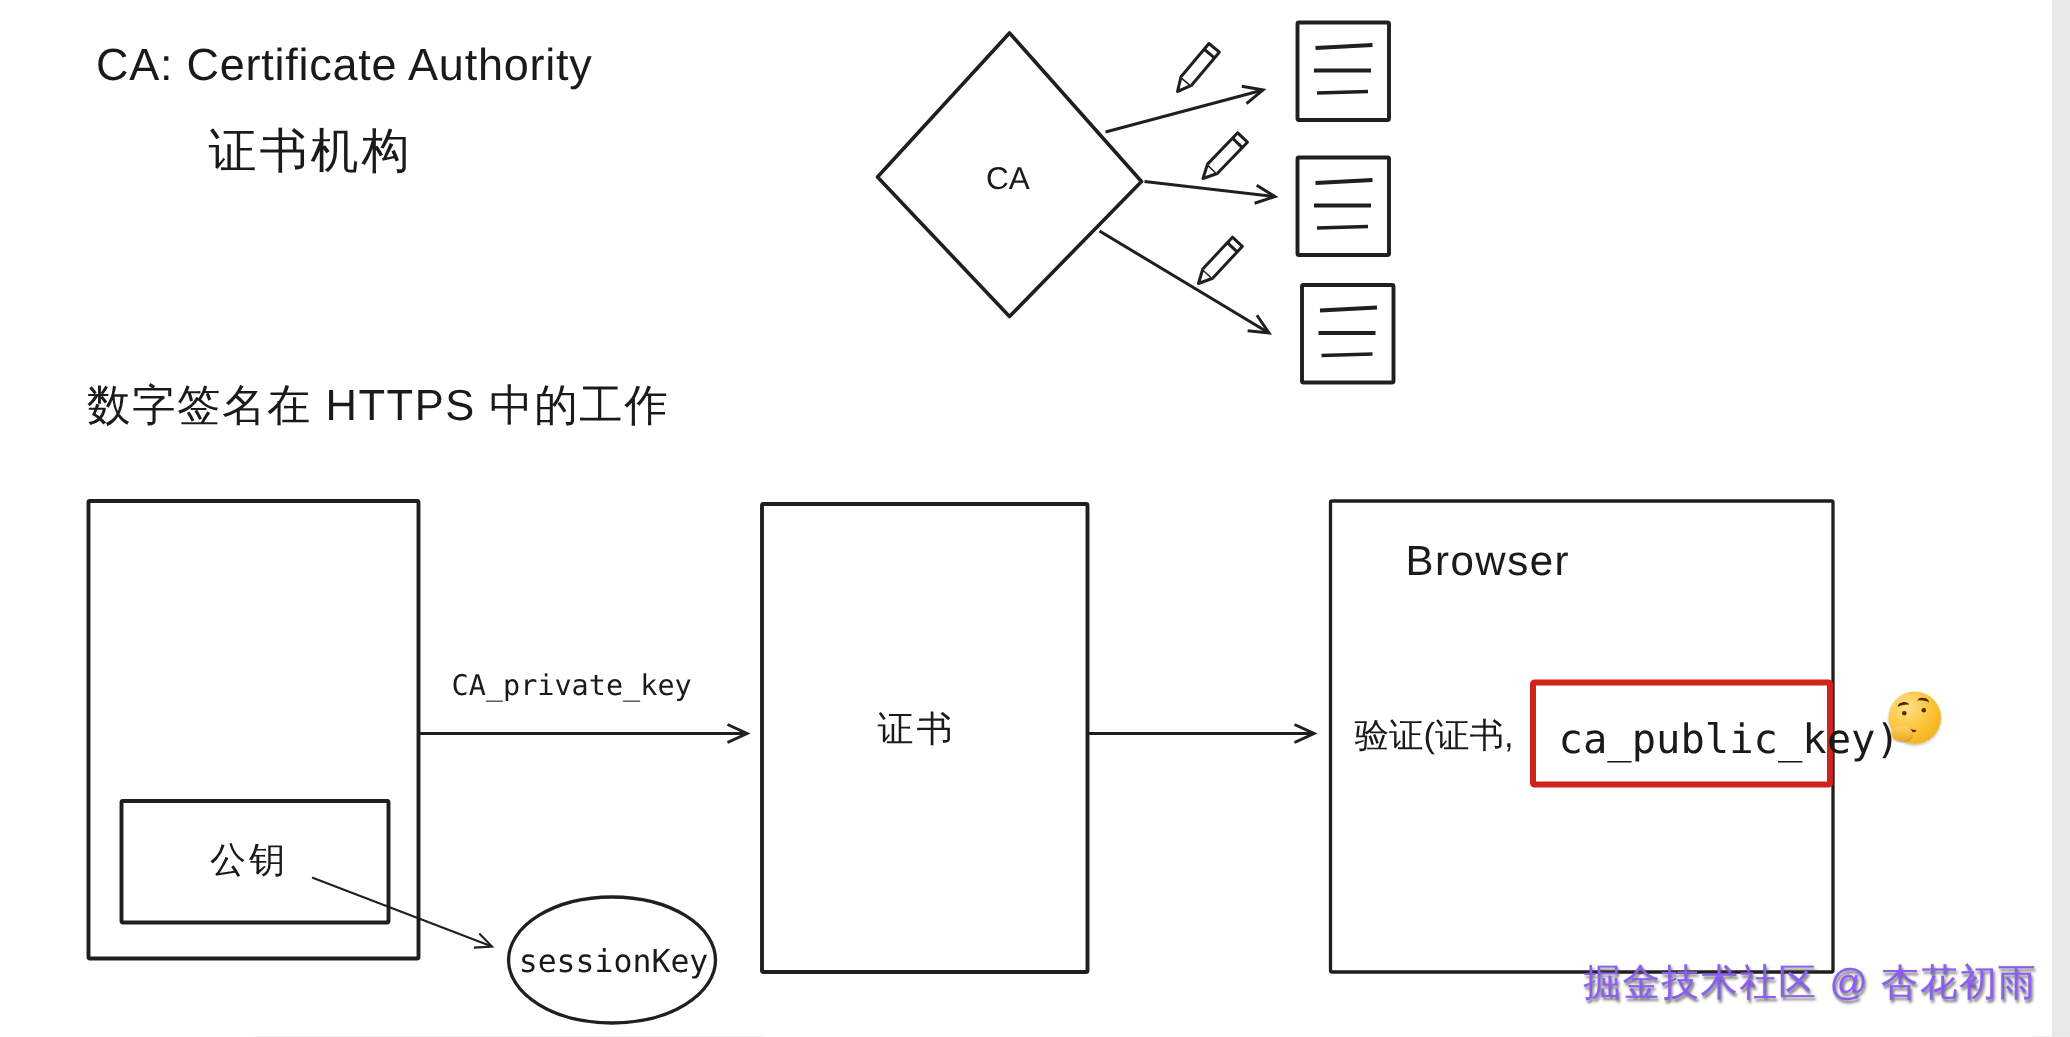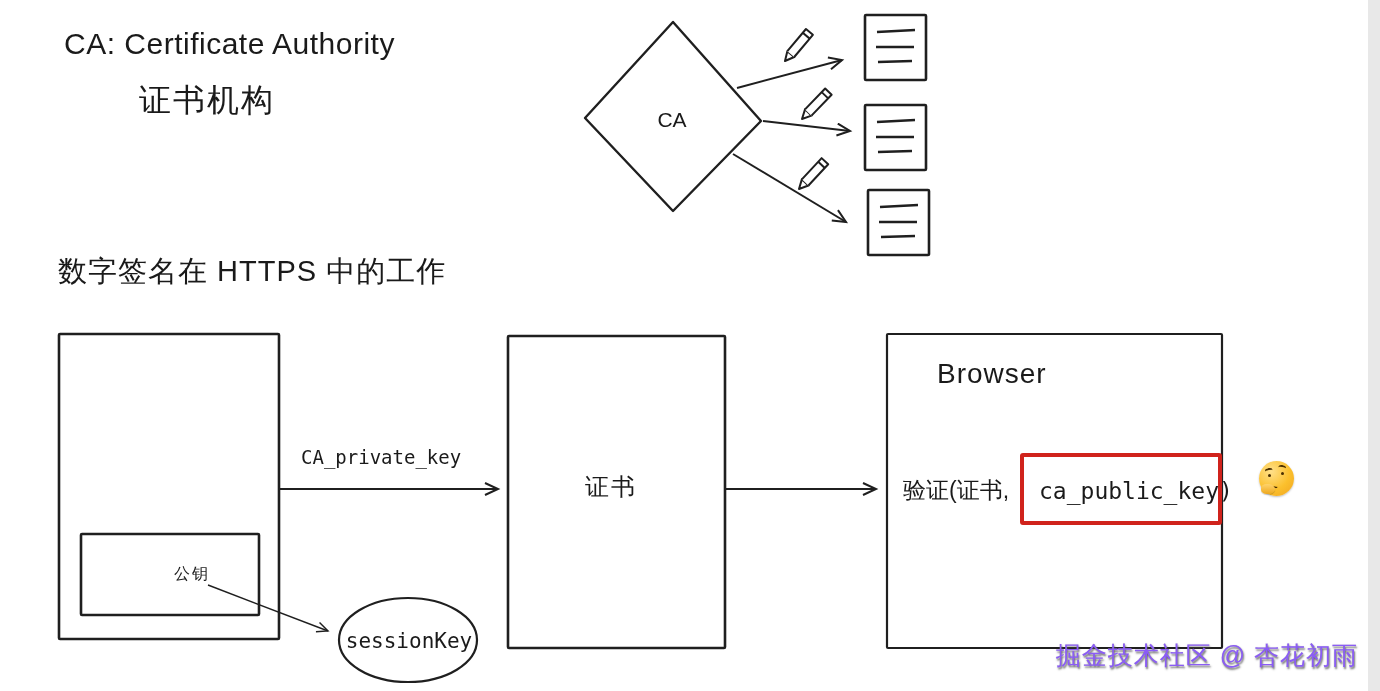--- a/index.html
+++ b/index.html
@@ -10,26 +10,26 @@
   }
   .stage svg.inklayer{position:absolute;left:0;top:0;}
   .txt{position:absolute;white-space:nowrap;line-height:1.15;}
   .center{transform:translate(-50%,-50%);}
   .mono{font-family:"DejaVu Sans Mono","Liberation Mono",monospace;}
   .title-en{left:64px;top:27px;font-size:30px;letter-spacing:.5px;}
   .title-zh{left:139px;top:82px;font-size:32px;letter-spacing:2px;}
   .ca-label{left:672px;top:120px;font-size:21px;}
   .section-title{left:58px;top:255px;font-size:29px;letter-spacing:1px;}
   .meta-label{left:169px;top:427px;font-size:24px;letter-spacing:1px;}
-  .pubkey-label{left:166px;top:574px;font-size:16px;letter-spacing:2px;margin-left:26px;}
+  .pubkey-label{left:166px;top:574px;font-size:24px;letter-spacing:2px;}
   .ca-priv{left:301px;top:447px;font-size:19px;}
   .cert-label{left:611px;top:487px;font-size:24px;letter-spacing:2px;}
   .browser-label{left:905px;top:358px;font-size:28px;letter-spacing:1px;margin-left:32px;}
   .verify-prefix{left:903px;top:477px;font-size:23px;}
-  .verify-key{left:1039px;top:478px;font-size:23px;}
+  .verify-key{left:1039px;top:478px;font-size:27px;}
   .session-label{left:409px;top:641px;font-size:21px;}
   .watermark{
     right:10px;top:641px;font-size:25px;letter-spacing:1px;color:#8b5cf6;
     text-shadow:1px 2px 2px rgba(80,80,80,.85), 0 0 1px rgba(120,120,120,.4);
   }
   
   .emoji{position:absolute;left:1259px;top:461px;width:35px;height:35px;}
   .emoji .face{position:absolute;inset:0;border-radius:50%;
     background:radial-gradient(circle at 35% 30%, #ffe08a 0%, #fbc02d 55%, #f0a420 100%);
     box-shadow:0 1px 2px rgba(0,0,0,.25);}

